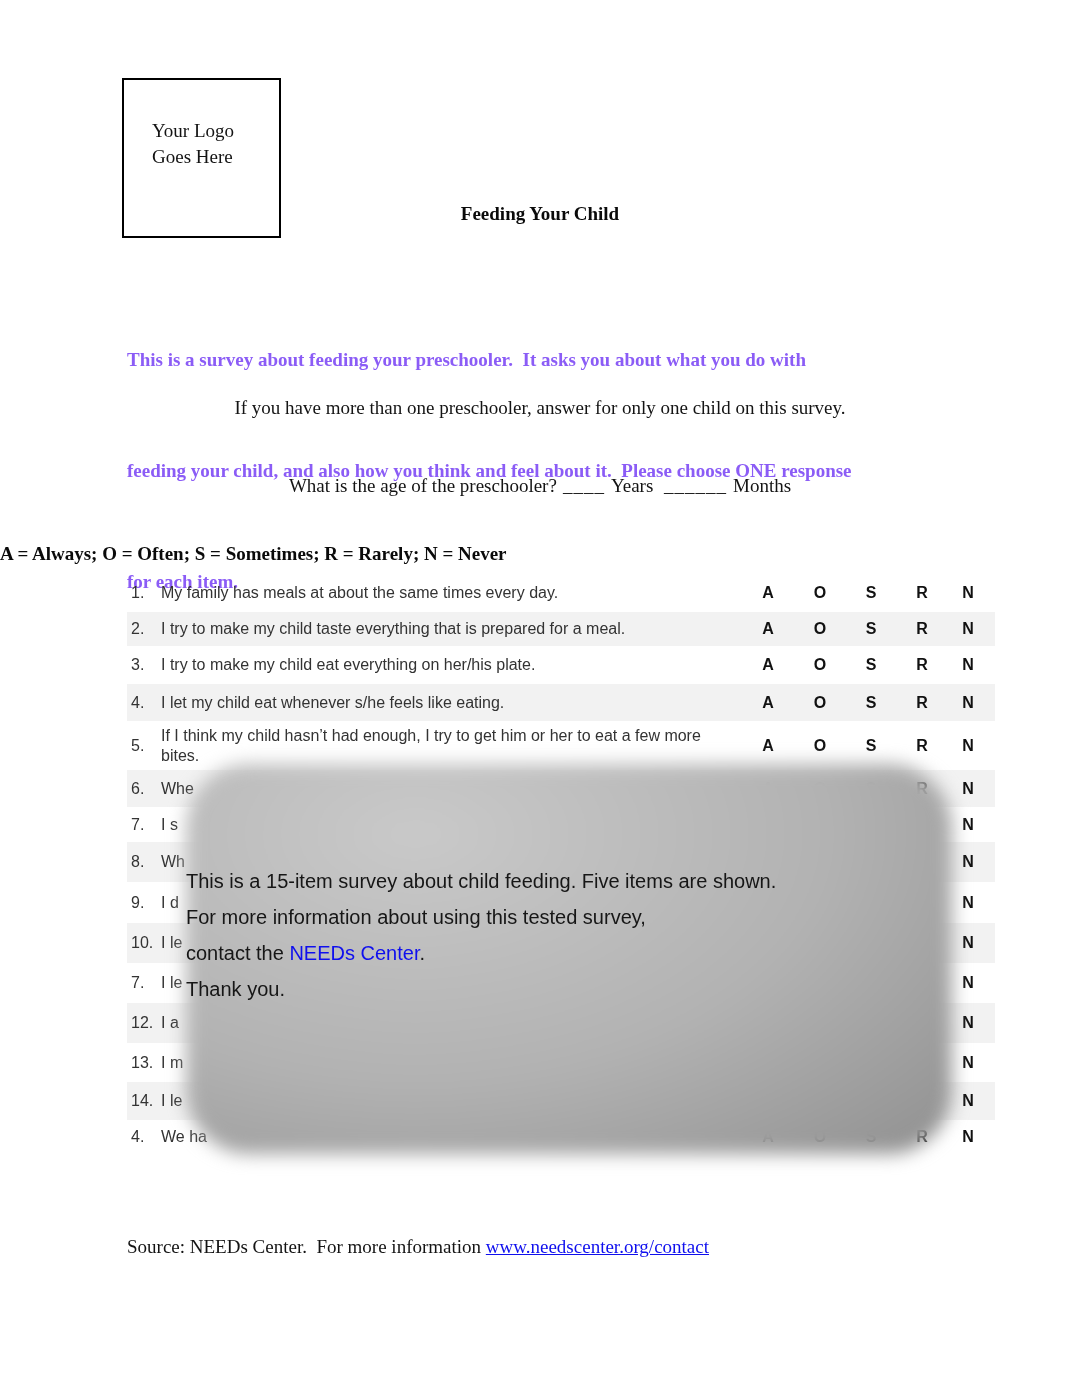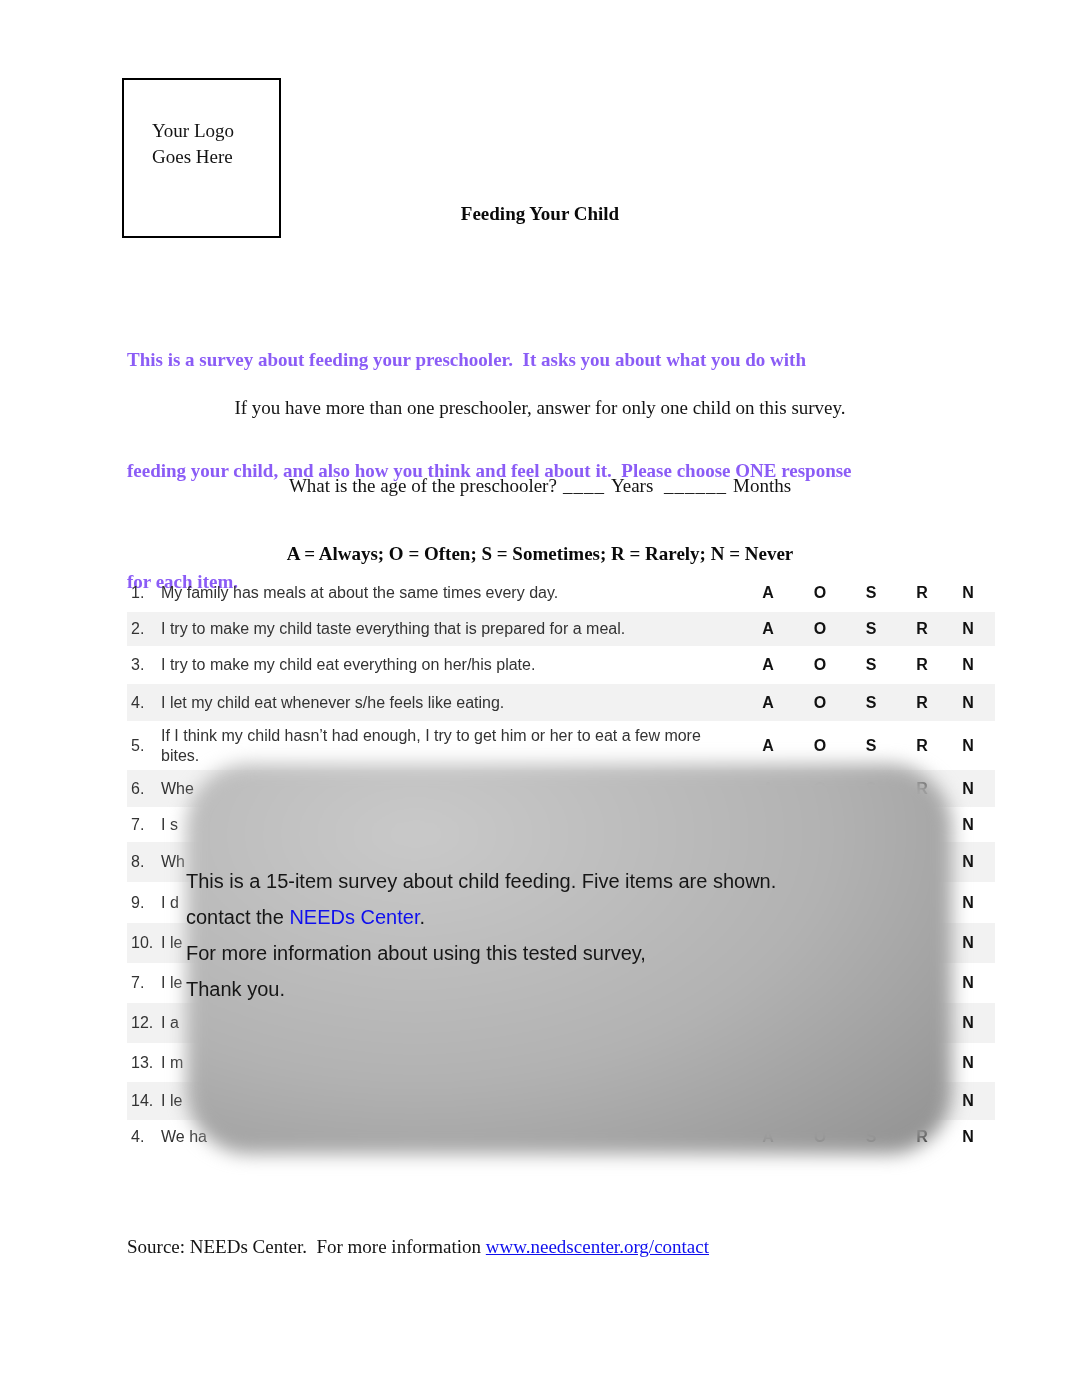--- a/index.html
+++ b/index.html
@@ -26,21 +26,21 @@
   .note-line{
     position:absolute;left:0;top:397px;width:1080px;text-align:center;
     font-size:19px;color:#141414;font-family:Liberation Serif, serif;
   }
   .age-line{
     position:absolute;left:0;top:433px;width:1080px;text-align:center;
     font-size:19px;color:#141414;white-space:pre;margin-top:42px;
   }
   .age-line .blank{letter-spacing:1px;margin:0 6px;}
   .legend{
-    position:absolute;left:0;top:543px;width:1080px;text-align:center;
+    position:absolute;left:0;top:543px;width:1080px;text-align:left;
     font-size:19px;font-weight:bold;color:#0a0a0a;
   }
   
   .survey{position:absolute;left:0;top:0;width:1080px;height:1398px;}
   .row{
     position:absolute;left:127px;width:868px;display:flex;align-items:center;
     font-family:"Liberation Sans", sans-serif;font-size:16px;color:#333;
   }
   .row.shaded{background:#F2F2F2;}
   .row .num{flex:none;width:30px;padding-left:4px;}
@@ -290,20 +290,20 @@
           <span class="opt opt-r">R</span>
           <span class="opt opt-n">N</span>
         </span>
   </div>
 </div>
 
   <div class="blob"></div>
 
   <div class="blob-text">
     <div>This is a 15-item survey about child feeding. Five items are shown.</div>
+    <div>For more information about using this tested survey,</div>
     <div><span>contact the </span><a class="olink">NEEDs Center</a><span>.</span></div>
-    <div>For more information about using this tested survey,</div>
     <div>Thank you.</div>
   </div>
 
   <div class="footer"><span>Source: NEEDs Center.  For more information </span><a class="flink">www.needscenter.org/contact</a></div>
 
 </div>
 
 </body></html>

